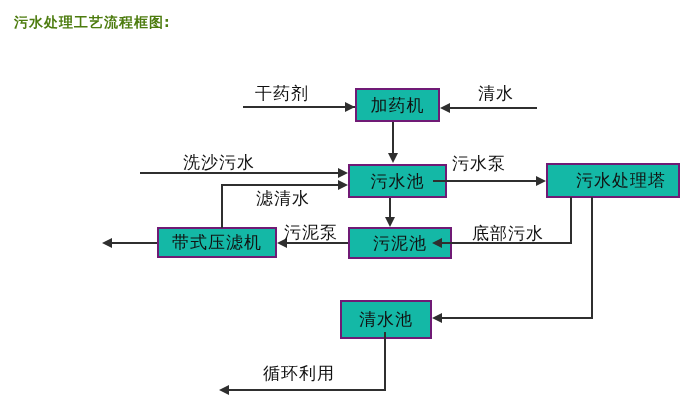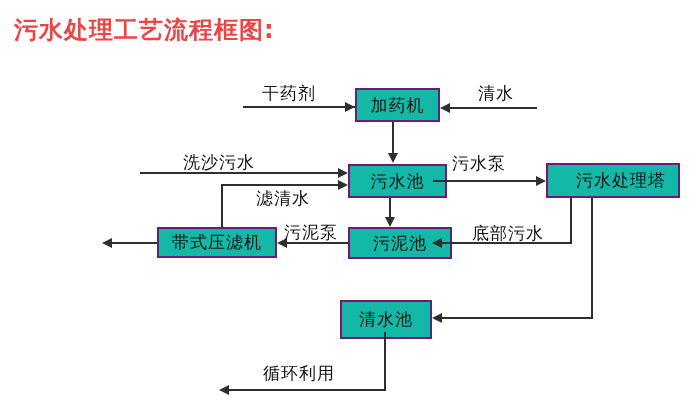--- a/index.html
+++ b/index.html
@@ -9,24 +9,24 @@
   }
   #canvas{
     position:relative;
     width:700px;height:420px;
     background:#ffffff;
     overflow:hidden;
     color:#111111;
   }
   .title{
     position:absolute;
-    font-size:24px;
+    font-size:14px;
     font-weight:bold;
     letter-spacing:1px;
-    color:#ef4444;
+    color:#4d7c0f;
     white-space:nowrap;
   }
   .box{
     position:absolute;
     box-sizing:border-box;
     border:2px solid #701a75;
     background:#14b8a6;
     display:flex;
     align-items:center;
     justify-content:center;
@@ -120,21 +120,21 @@
   <div class="arr arr-l" style="left:102px;top:238px;"></div>
 
   <div class="ln" style="left:591px;top:197px;width:2px;height:122px;"></div>
   <div class="ln" style="left:442px;top:317px;width:151px;height:2px;"></div>
   <div class="arr arr-l" style="left:432px;top:313px;"></div>
 
   <div class="ln" style="left:384px;top:332px;width:2px;height:59px;"></div>
   <div class="ln" style="left:229px;top:389px;width:157px;height:2px;"></div>
   <div class="arr arr-l" style="left:219px;top:385px;"></div>
 
-  <div class="lbl" style="left:262px;top:84px;">干药剂</div>
+  <div class="lbl" style="left:255px;top:84px;">干药剂</div>
 
   <div class="lbl" style="left:478px;top:84px;">清水</div>
 
   <div class="lbl" style="left:183px;top:153px;">洗沙污水</div>
 
   <div class="lbl" style="left:452px;top:154px;">污水泵</div>
 
   <div class="lbl" style="left:256px;top:189px;">滤清水</div>
 
 

